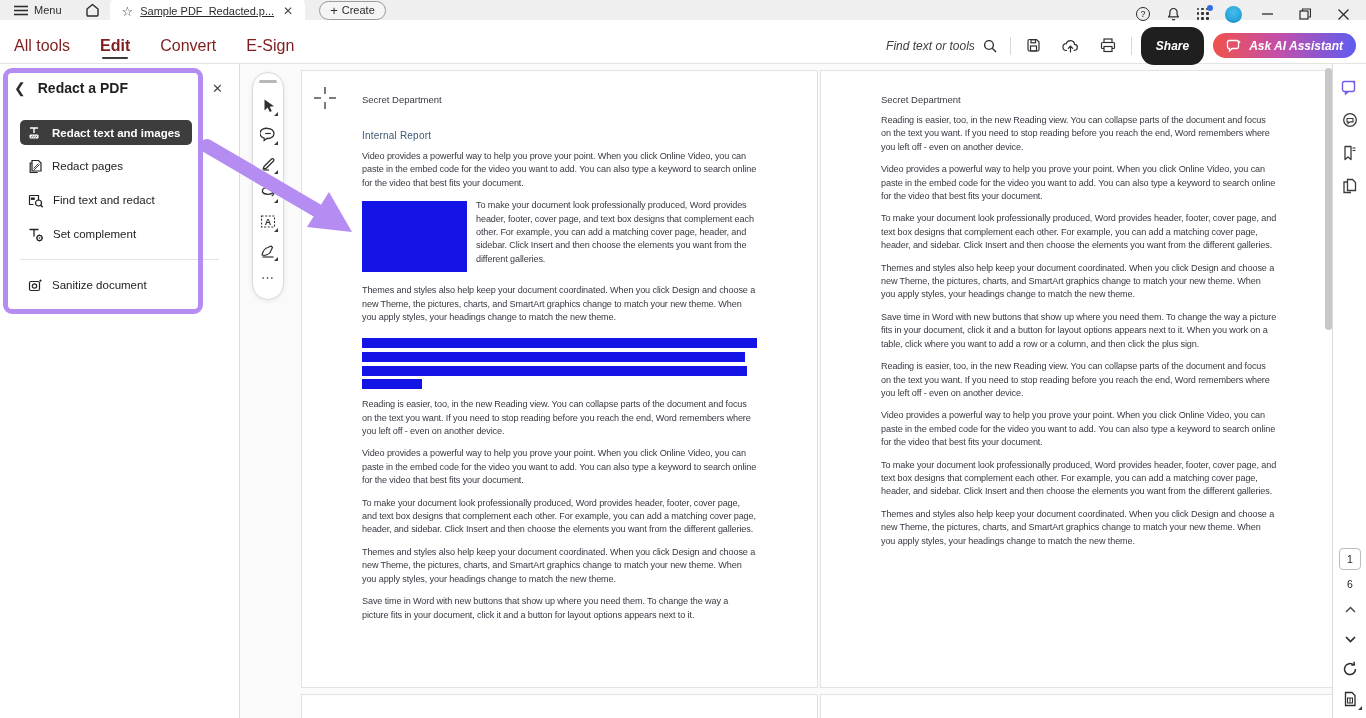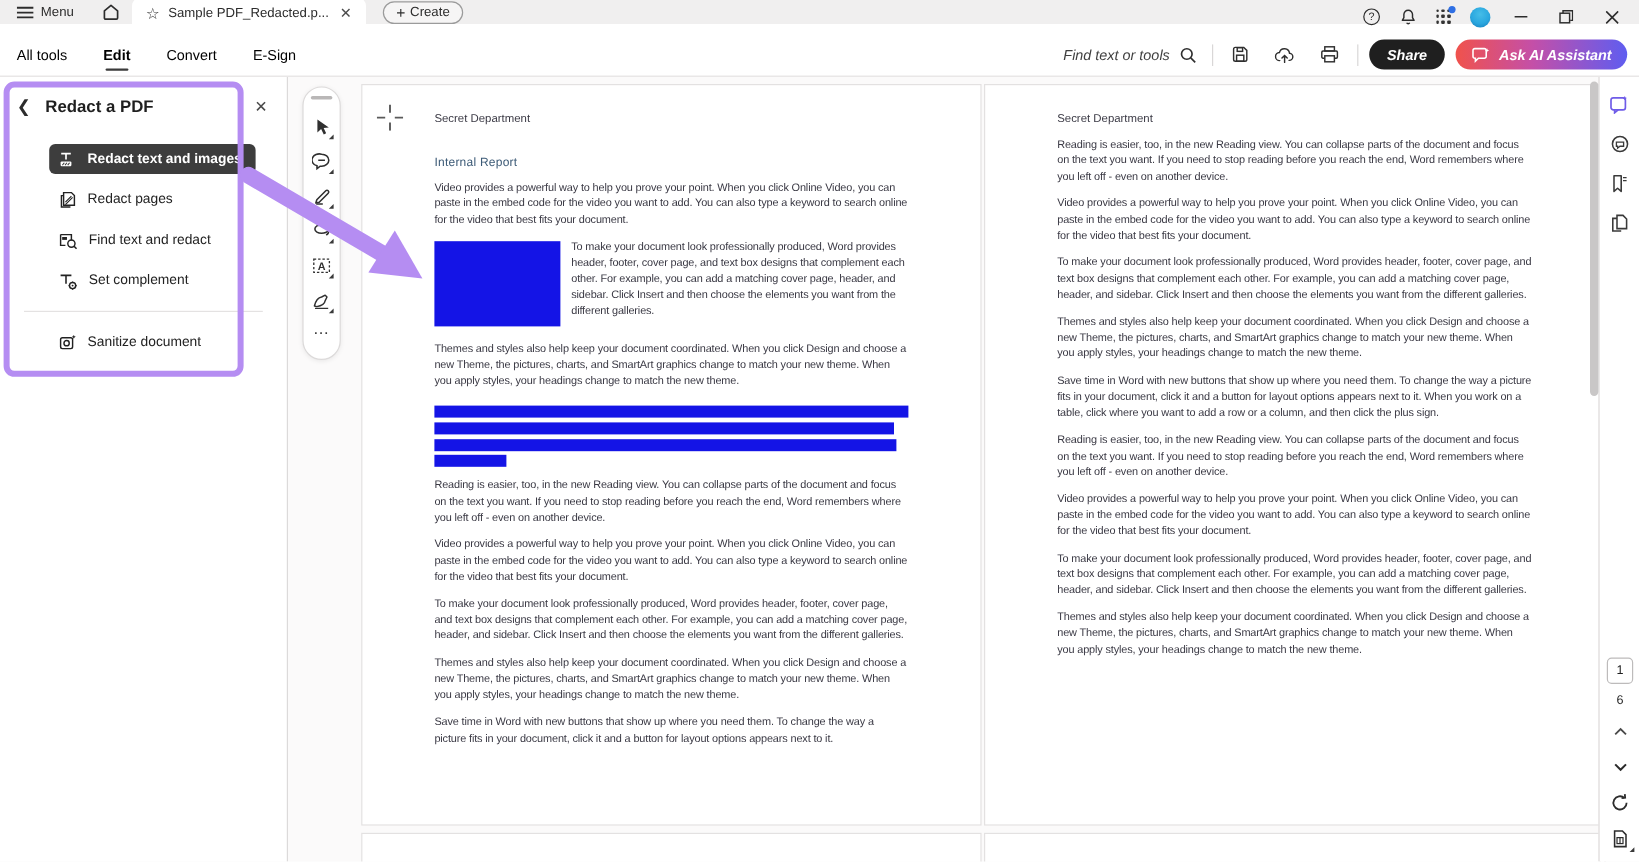--- a/index.html
+++ b/index.html
@@ -4,56 +4,56 @@
 <style>
   * { margin:0; padding:0; box-sizing:border-box; }
   html,body { width:1366px; height:718px; overflow:hidden; font-family:"Liberation Sans", sans-serif; background:#fff; }
 
   
   .titlebar { position:absolute; top:0; left:0; width:1366px; height:20px; background:#f0efef; display:flex; align-items:center; z-index:30; }
   .tb-left { display:flex; align-items:center; height:100%; }
   .menu-btn { display:flex; align-items:center; gap:6px; padding:0 14px; height:100%; font-size:11px; color:#2c2c2c; cursor:default; }
   .home-btn { width:34px; height:100%; display:flex; align-items:center; justify-content:center; }
   .doc-tab { height:26px; margin-top:2px; background:#fff; border-radius:7px 7px 0 0; display:flex; align-items:center; gap:7px; padding:0 10px 0 12px; min-width:160px; }
-  .doc-tab .tab-title { font-size:11px; color:#2c2c2c; white-space:nowrap; }
+  .doc-tab .tab-title { font-size:11px; color:#2c2c2c; white-space:nowrap;text-decoration:underline; }
   .tab-close { font-size:12px; color:#4b4b4b; padding:0 2px; }
   .create-btn { margin-left:14px; height:19px; border:1px solid #9b9b9b; border-radius:10px; display:flex; align-items:center; gap:4px; padding:0 10px; font-size:11px; color:#2c2c2c; background:#f6f5f5; }
   .tb-right { position:absolute; right:0; top:0; height:28px; display:flex; align-items:center; gap:4px; padding-right:6px; }
   .tb-ic { width:26px; height:22px; display:flex; align-items:center; justify-content:center; color:#2c2c2c; font-size:12px; position:relative; }
   .help-circle { width:14px; height:14px; border:1.2px solid #2c2c2c; border-radius:50%; font-size:9px; display:flex; align-items:center; justify-content:center; }
   .grid-dots { width:13px; height:13px; display:grid; grid-template-columns:repeat(3,1fr); gap:1.5px; }
   .grid-dots i { width:2.6px; height:2.6px; background:#333; border-radius:1px; }
   .grid-badge { position:absolute; top:2px; right:3px; width:6px; height:6px; background:#2f6fe4; border-radius:50%; }
   .avatar { width:17px; height:17px; border-radius:50%; background:radial-gradient(circle at 50% 35%, #45bdE8 0%, #2aa7df 55%, #1679b6 100%); }
   .win-ctl { width:34px; }
 
   
   .menubar { position:absolute; top:28px; left:0; width:1366px; height:36px; background:#fff; border-bottom:1px solid #e4e2e2; display:flex; align-items:center; z-index:29; }
   .mb-tabs { display:flex; align-items:center; gap:30px; padding-left:14px; height:100%; }
-  .mb-tab { font-size:12px; color:#000000; height:100%; display:flex; align-items:center; position:relative; }
+  .mb-tab { font-size:16px; color:#7f1d1d; height:100%; display:flex; align-items:center; position:relative; }
   .mb-tab.active { font-weight:bold; }
   .mb-tab.active::after { content:""; position:absolute; left:2px; right:2px; bottom:4px; height:2px; background:#3b3b3b; border-radius:1px; }
   .mb-right { position:absolute; right:10px; display:flex; align-items:center; gap:9px;font-style:italic; }
   .find-box { display:flex; align-items:center; gap:8px; font-size:12px; color:#3f3f3f; padding-right:4px; }
   .vdiv { width:1px; height:18px; background:#d9d7d7; }
   .act-ic { width:28px; height:24px; display:flex; align-items:center; justify-content:center; color:#2f2f2f; }
-  .share-btn { height:25px; background:#1f1f1f; color:#fff; border-radius:13px; font-size:12px; font-weight:bold; display:flex; align-items:center; padding:0 15px; }
+  .share-btn { height:38px; background:#1f1f1f; color:#fff; border-radius:13px; font-size:12px; font-weight:bold; display:flex; align-items:center; padding:0 15px; }
   .ai-btn { height:25px; border-radius:13px; color:#fff; font-size:12px; font-weight:bold; display:flex; align-items:center; gap:7px; padding:0 13px;
             background:linear-gradient(90deg,#f0524c 0%, #c44fa8 45%, #5f5df0 100%); }
 
   
   .main { position:absolute; top:64px; left:0; width:1366px; height:654px; background:#fbfafa; overflow:hidden; }
 
   
   .left-panel { position:absolute; left:0; top:0; width:240px; height:654px; background:#fff; border-right:1px solid #dcdada; z-index:5; }
   .lp-head { display:flex; align-items:center; padding:16px 12px 10px 14px; }
   .lp-back { font-size:14px; color:#2c2c2c; margin-right:12px; }
   .lp-title { font-size:14px; font-weight:bold; color:#1f1f1f; flex:1; }
   .lp-close { font-size:13px; color:#4a4a4a; padding:0 4px; }
-  .lp-items { padding:14px 0 0 20px;margin-left:21px; }
+  .lp-items { padding:14px 0 0 20px; }
   .lp-item { display:flex; align-items:center; gap:9px; height:26px; margin-bottom:8px; font-size:11.5px; color:#222; border-radius:5px; padding:0 10px 0 8px; width:max-content; }
   .lp-item.active { background:#3d3d3d; color:#fff; font-weight:bold; padding:0 12px 0 8px; height:25px; }
   .lp-item svg { flex:0 0 auto; }
   .lp-divider { height:1px; background:#e4e2e2; margin:12px 20px 12px 20px; }
 
   
   .anno-rect { position:absolute; left:3px; top:4px; width:200px; height:246px; border:5px solid #b58df2; border-radius:9px; z-index:20; pointer-events:none; }
   .anno-arrow { position:absolute; left:0; top:0; width:100%; height:100%; z-index:21; pointer-events:none; }
 
   

